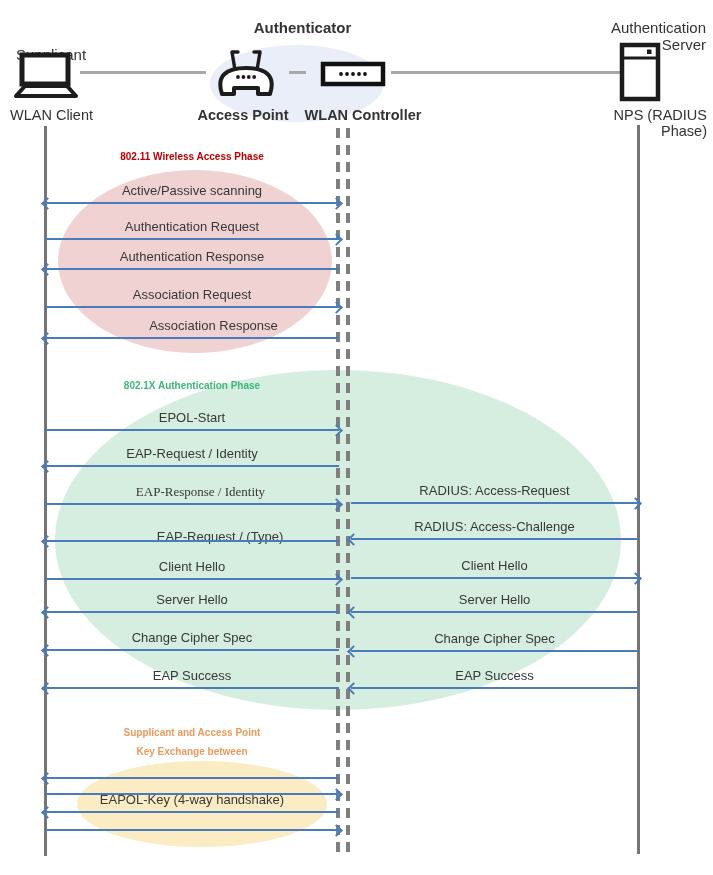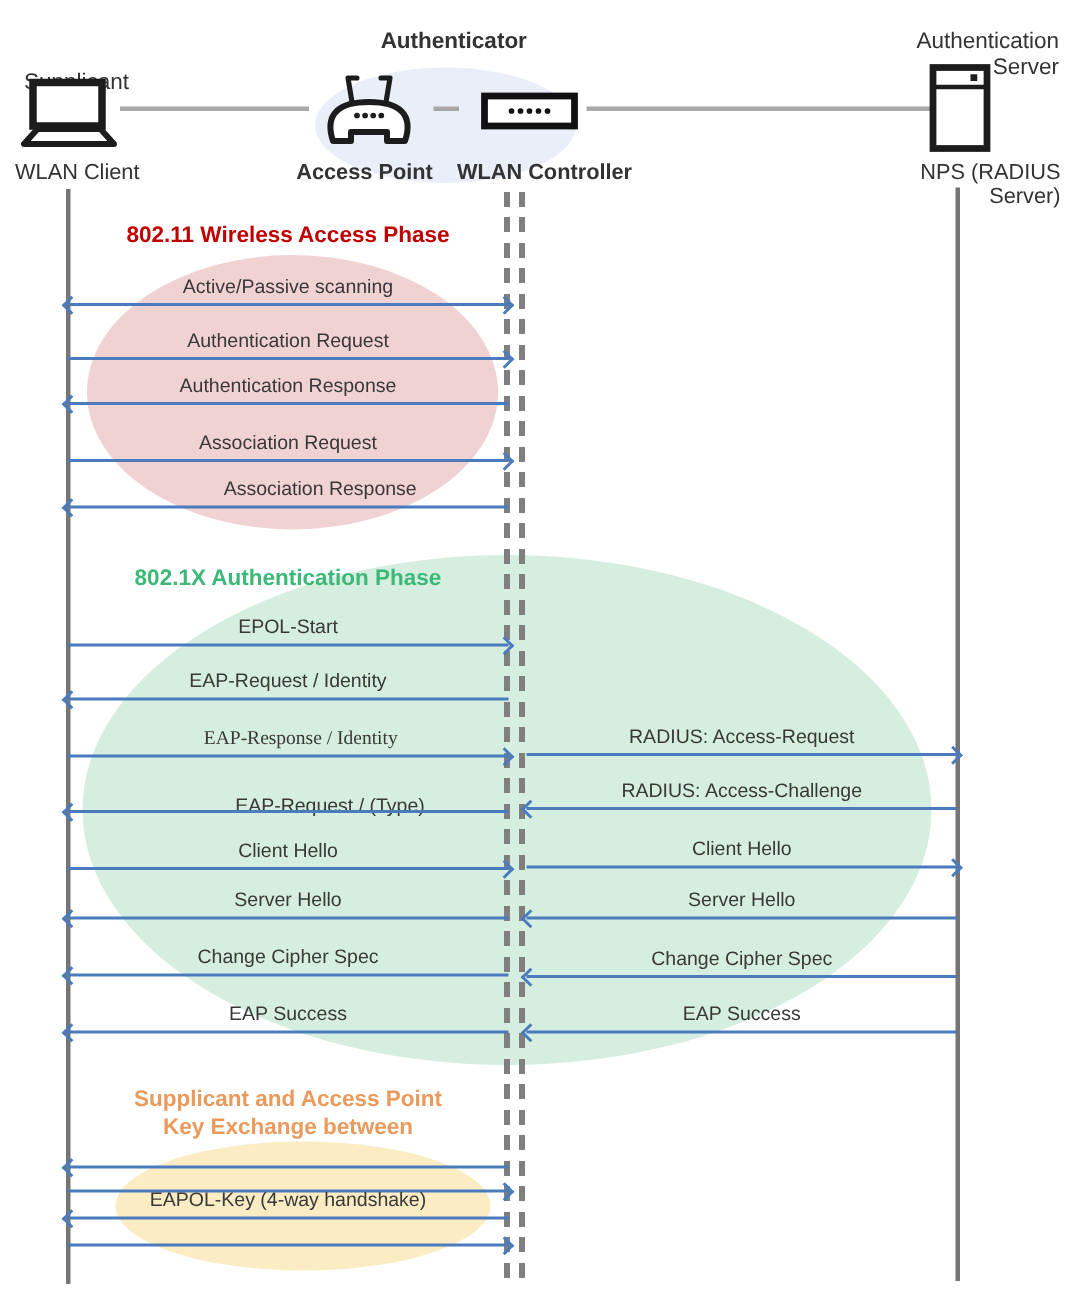--- a/index.html
+++ b/index.html
@@ -21,21 +21,21 @@
   .dashline { position: absolute; width: 4px;
     background: repeating-linear-gradient(to bottom, #7f7f7f 0 10px, transparent 10px 17px); }
 
   
   .conn { position: absolute; height: 3px; background: #a8a8a8; }
 
   
   .ellipse { position: absolute; border-radius: 50%; }
 
   
-  .phase-title { position: absolute; font-size: 15px; line-height: 19px; }
+  .phase-title { position: absolute; font-size: 10px; line-height: 19px; }
 
   
   .mlabel { position: absolute; font-size: 13px; line-height: 16px;
     text-align: center; color: #383838; white-space: nowrap; }
   .arrow { position: absolute; height: 0; border-top: 2px solid #4a7bbc; }
   .ah { position: absolute; width: 9px; height: 9px;
     border-style: solid; border-color: #4a7bbc; border-width: 2.5px 2.5px 0 0; top: -5.5px; }
   .ah.ar { right: -2px; transform: rotate(45deg); }
   .ah.al { left: -2px; transform: rotate(-135deg); }
 
@@ -82,21 +82,21 @@
 
   <svg class="icon-svg" style="left:618px; top:42px;" width="44" height="60" viewBox="0 0 44 60">
     <rect x="4" y="3" width="36" height="54" fill="#fff" stroke="#1c1c1c" stroke-width="4.5"></rect>
     <line x1="6" y1="16" x2="38" y2="16" stroke="#1c1c1c" stroke-width="3"></line>
     <rect x="29" y="7.5" width="4.5" height="4.5" fill="#1c1c1c"></rect>
   </svg>
 
   <div class="abs dev-label" style="left:10px; top:107px;">WLAN Client</div>
   <div class="abs dev-label center" style="left:183px; top:107px; width:120px;">Access Point</div>
   <div class="abs dev-label center" style="left:302px; top:107px; width:122px;">WLAN Controller</div>
-  <div class="abs dev-label right-al" style="left:570px; top:107px; width:137px;">NPS (RADIUS Server)</div>
+  <div class="abs dev-label right-al" style="left:570px; top:107px; width:137px;">NPS (RADIUS Phase)</div>
 
   <div class="ellipse" style="left:58px;  top:170px; width:274px; height:183px; background:#f1d2d3;"></div>
   <div class="ellipse" style="left:55px;  top:370px; width:566px; height:340px; background:#d5eedf;"></div>
   <div class="ellipse" style="left:77px;  top:761px; width:250px; height:86px;  background:#fcecc4;"></div>
 
   <div class="lifeline" style="left:44px;  top:126px; height:730px;"></div>
   <div class="dashline" style="left:336px; top:128px; height:728px;"></div>
   <div class="dashline" style="left:346px; top:128px; height:728px;"></div>
   <div class="lifeline" style="left:637px; top:125px; height:729px;"></div>
 

